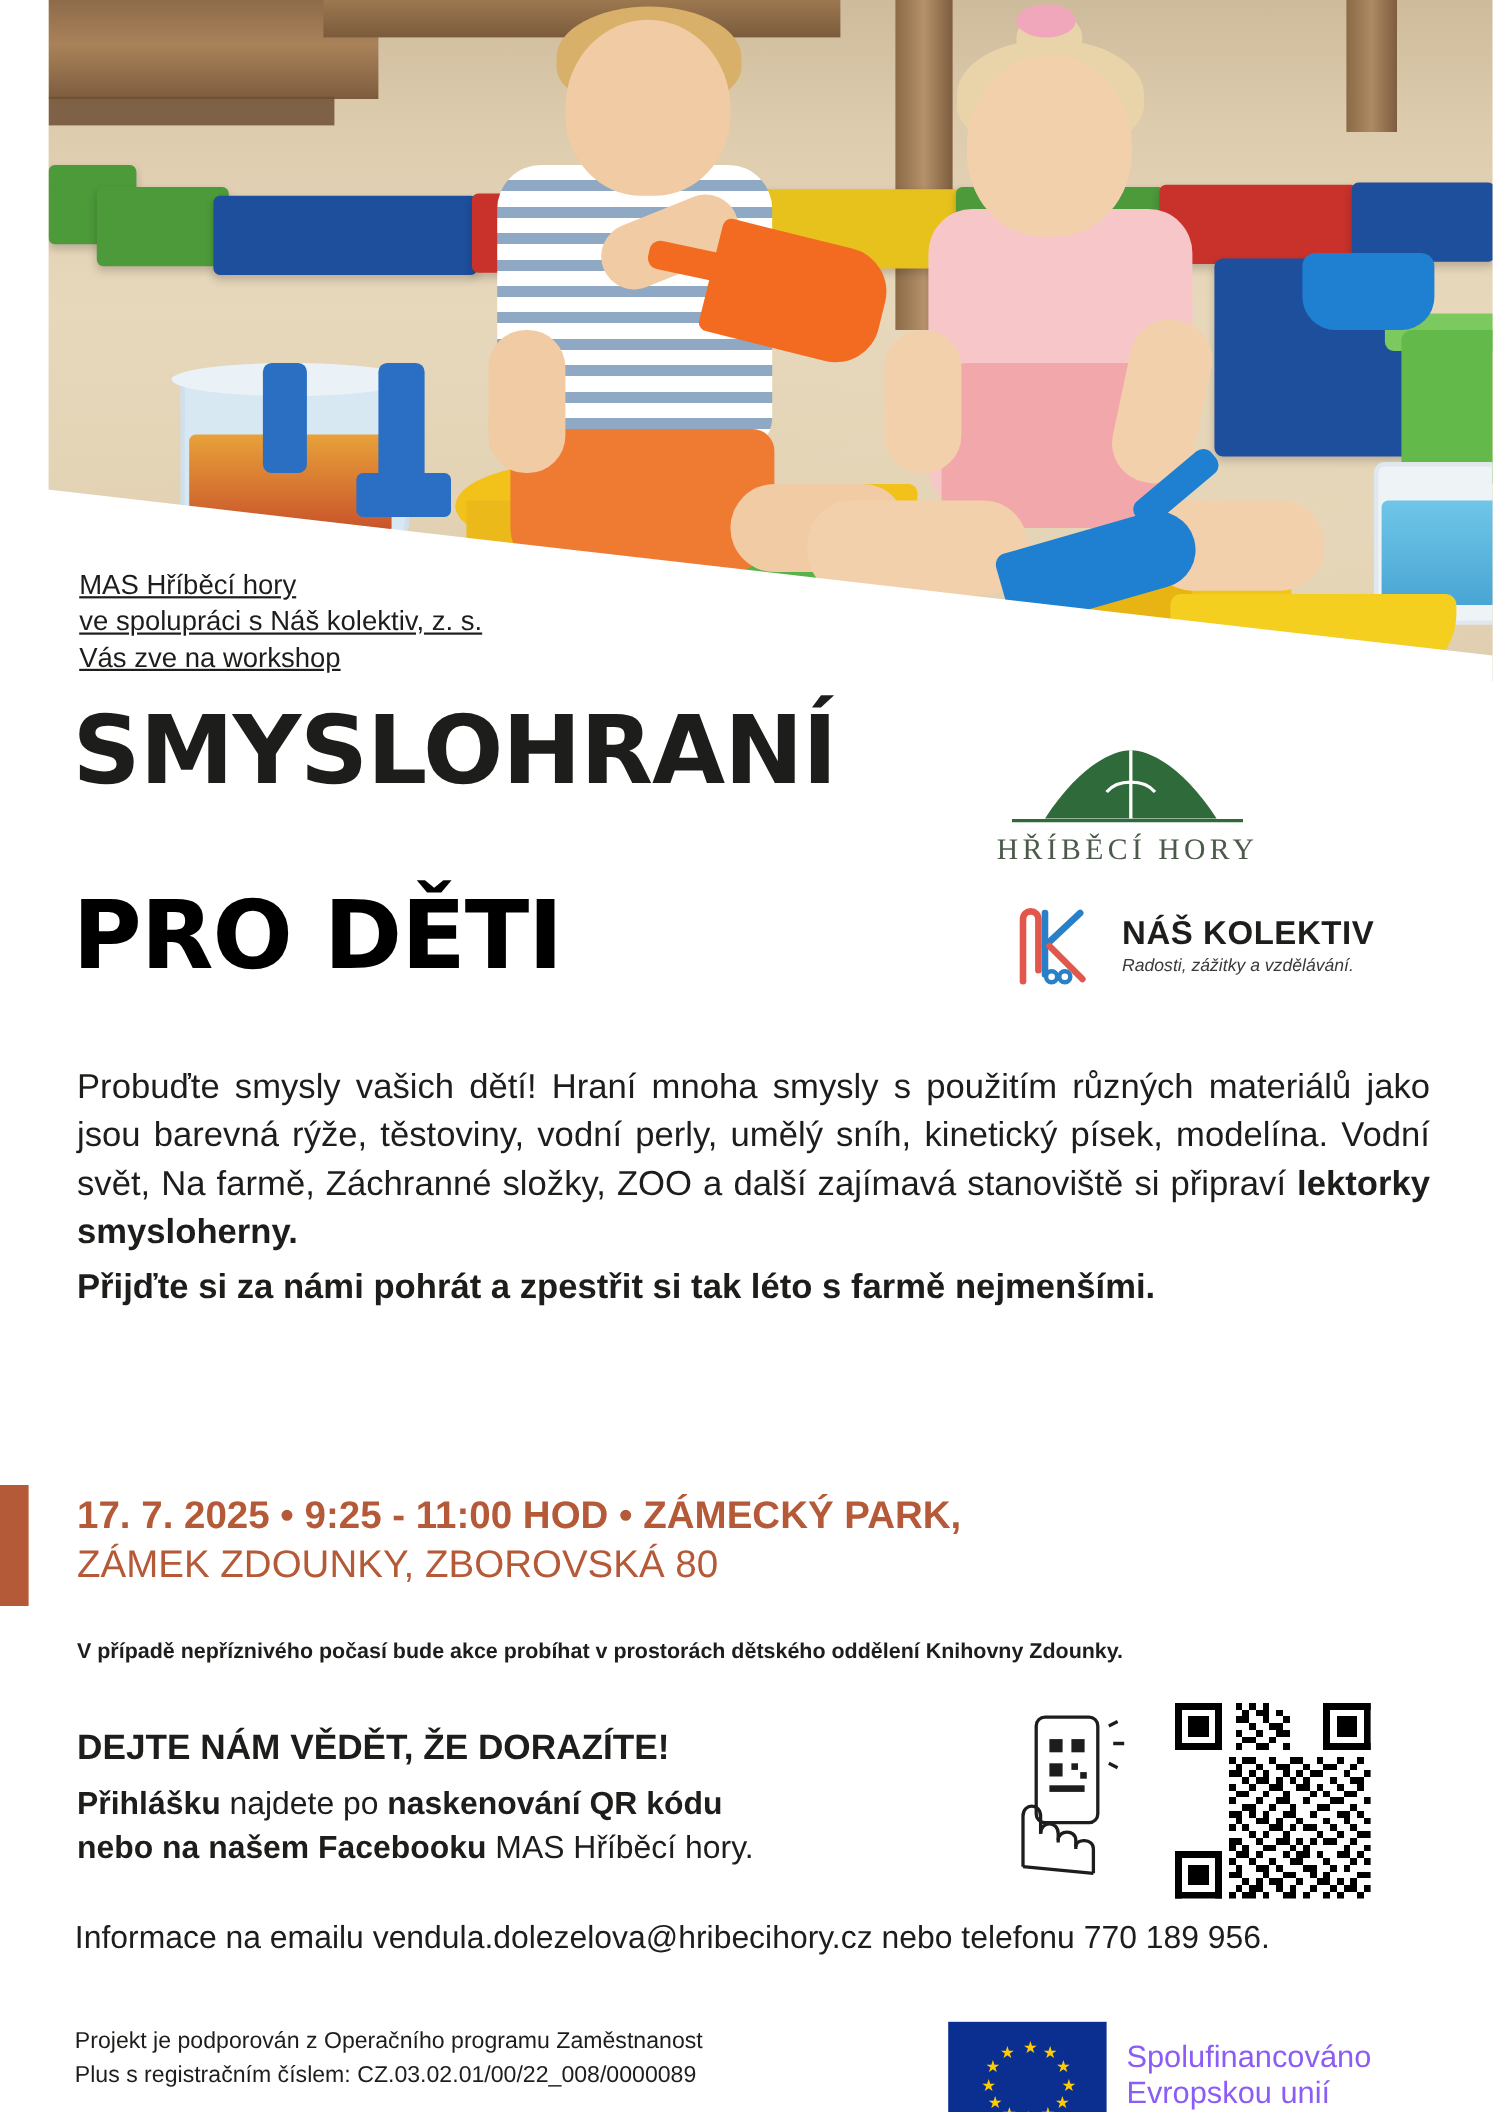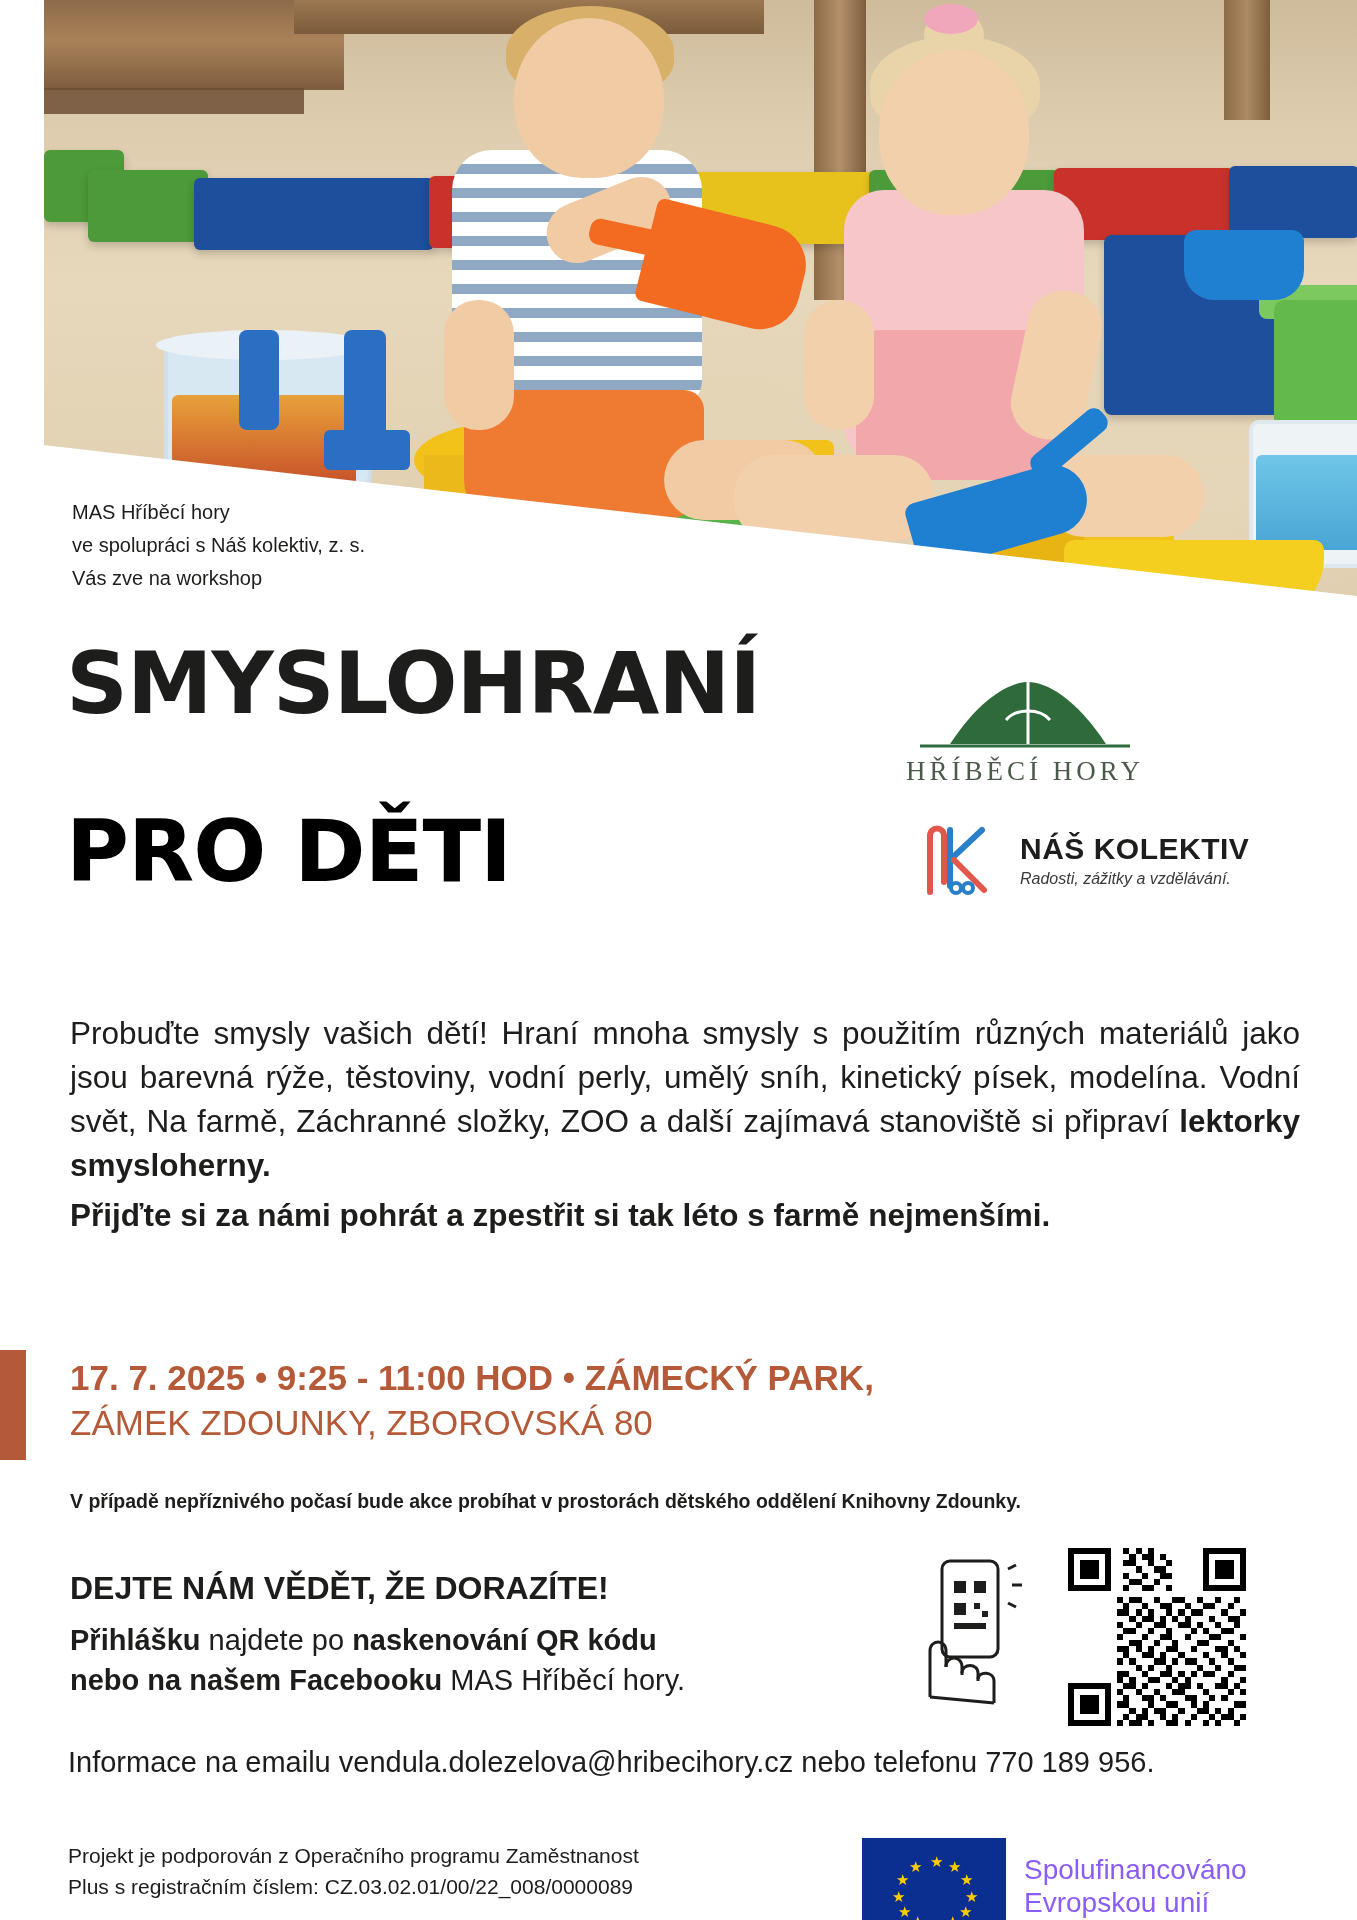--- a/index.html
+++ b/index.html
@@ -141,24 +141,25 @@
     position: absolute;
     left: 0; top: 0;
     width: 1357px; height: 620px;
     pointer-events: none;
   }
 
   
   .intro {
     position: absolute;
     left: 72px;
-    top: 496px;
-    font-size: 20px;
+    top: 516px;
+    font-size: 25px;
     line-height: 33px;
     color: #1d1d1b;
+    text-decoration: underline;
   }
   .title-main {
     position: absolute;
     left: 66px;
     top: 640px;
     font-size: 86px;
     line-height: 86px;
     font-weight: bold;
     letter-spacing: -1px;
     color: #1d1d1b;
@@ -219,21 +220,20 @@
 
   .body-text {
     position: absolute;
     left: 70px;
     top: 965px;
     width: 1230px;
     font-size: 31.5px;
     line-height: 44px;
     text-align: justify;
     color: #1d1d1b;
-    margin-top: 46px;
   }
   .body-text b { font-weight: bold; }
   .body-text .p2 { margin-top: 6px; font-weight: bold; }
 
   .date-bar {
     position: absolute;
     left: 0;
     top: 1350px;
     width: 26px;
     height: 110px;

